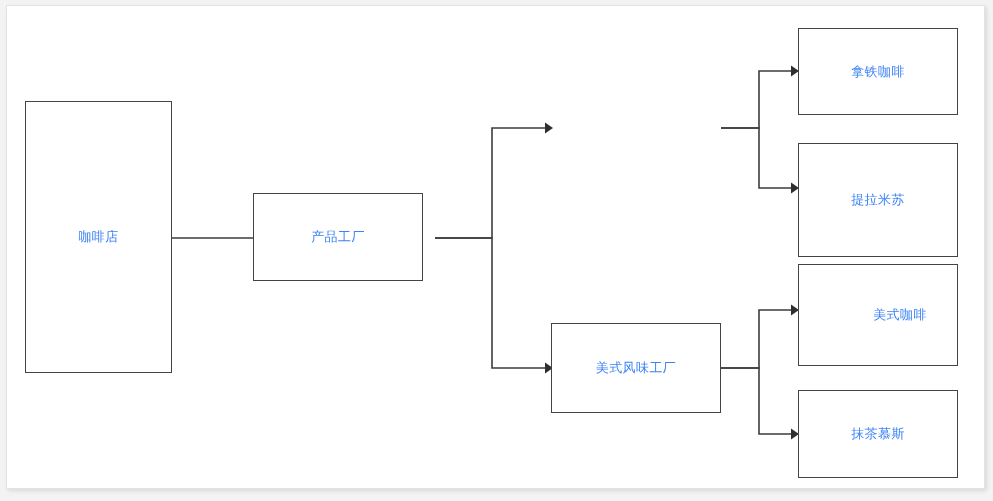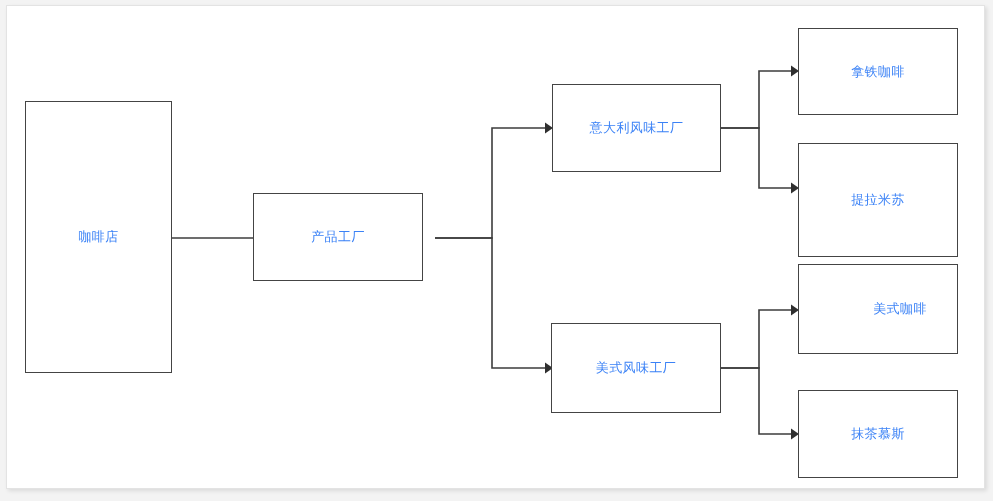--- a/index.html
+++ b/index.html
@@ -123,37 +123,34 @@
     </svg>
 
     <div class="node" style="left:25px; top:101px; width:147px; height:272px;align-items:center;">
       <span>咖啡店</span>
     </div>
 
     <div class="node" style="left:253px; top:193px; width:170px; height:88px;">
       <span>产品工厂</span>
     </div>
 
-    <div class="node" style="left:552px; top:84px; width:169px; height:88px;">
-      <span>意大利风味工厂</span>
-    </div>
 
     <div class="node" style="left:551px; top:323px; width:170px; height:90px;">
       <span>美式风味工厂</span>
     </div>
 
     <div class="node" style="left:798px; top:28px; width:160px; height:87px;">
       <span>拿铁咖啡</span>
     </div>
 
     <div class="node" style="left:798px; top:143px; width:160px; height:114px;">
       <span>提拉米苏</span>
     </div>
 
-    <div class="node" style="left:798px; top:264px; width:160px; height:90px;padding-left:44px;">
+    <div class="node" style="left:798px; top:264px; width:160px; height:102px;padding-left:44px;">
       <span>美式咖啡</span>
     </div>
 
     <div class="node" style="left:798px; top:390px; width:160px; height:88px;">
       <span>抹茶慕斯</span>
     </div>
 
   </div>
 </div>
 

